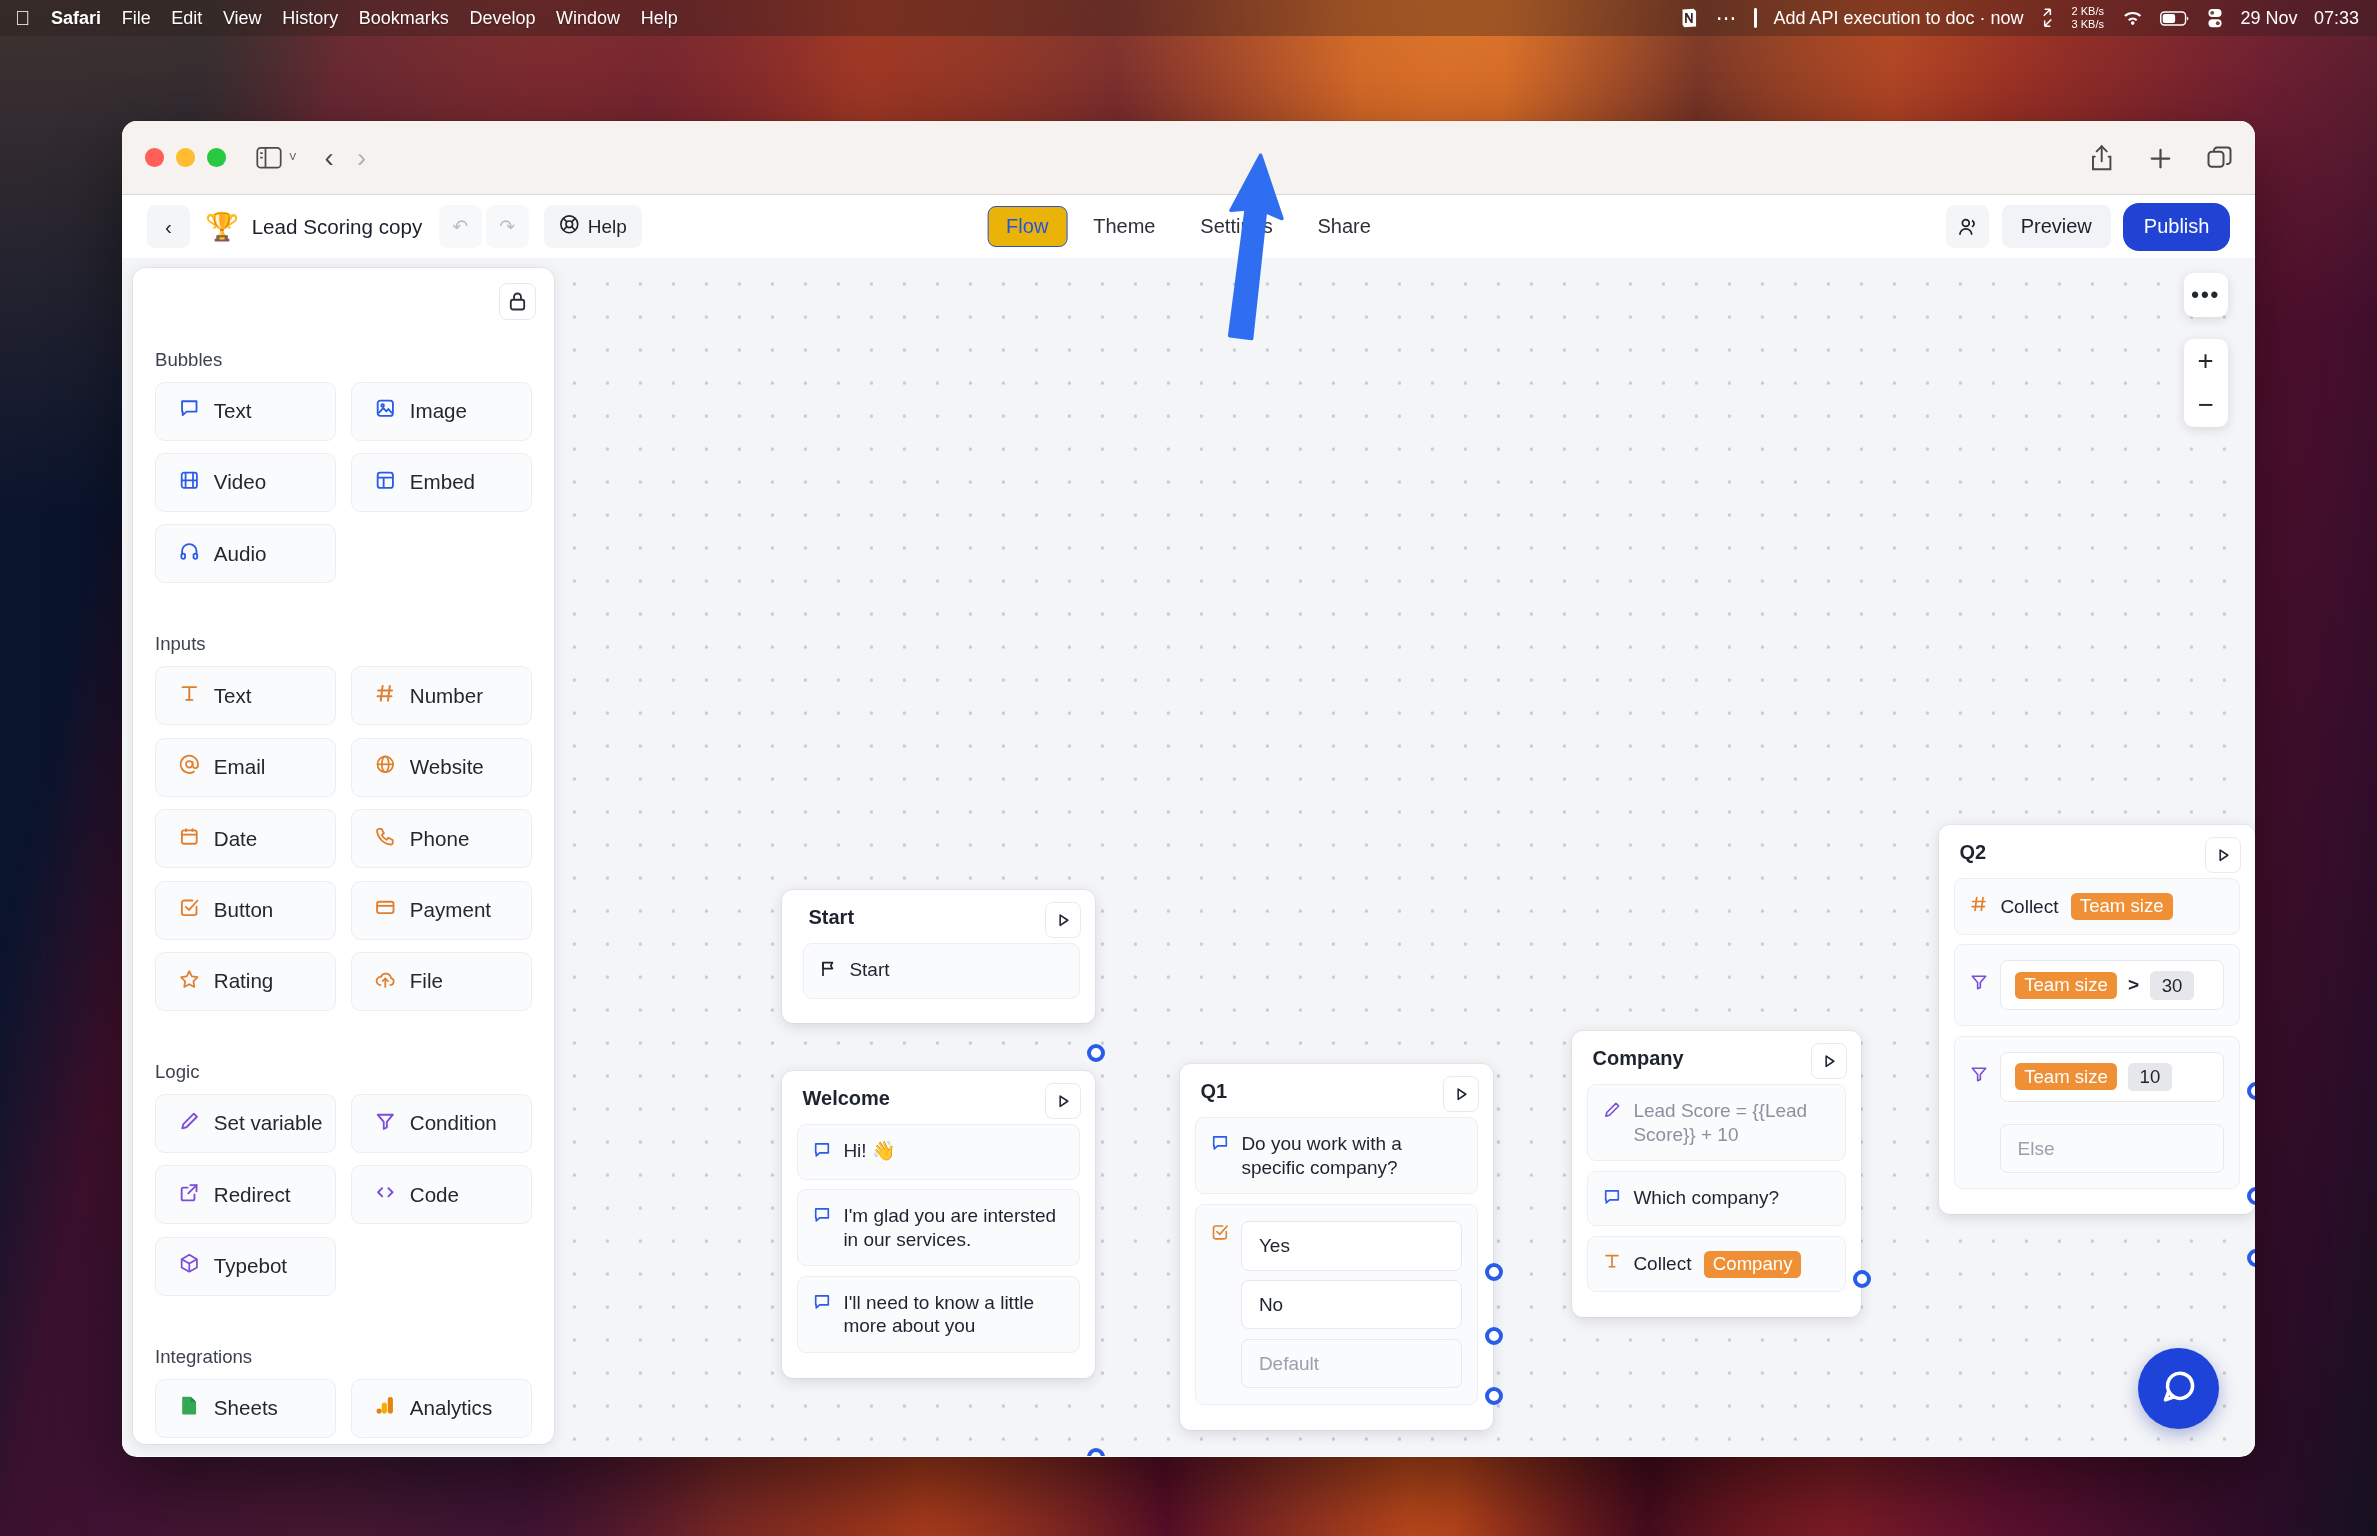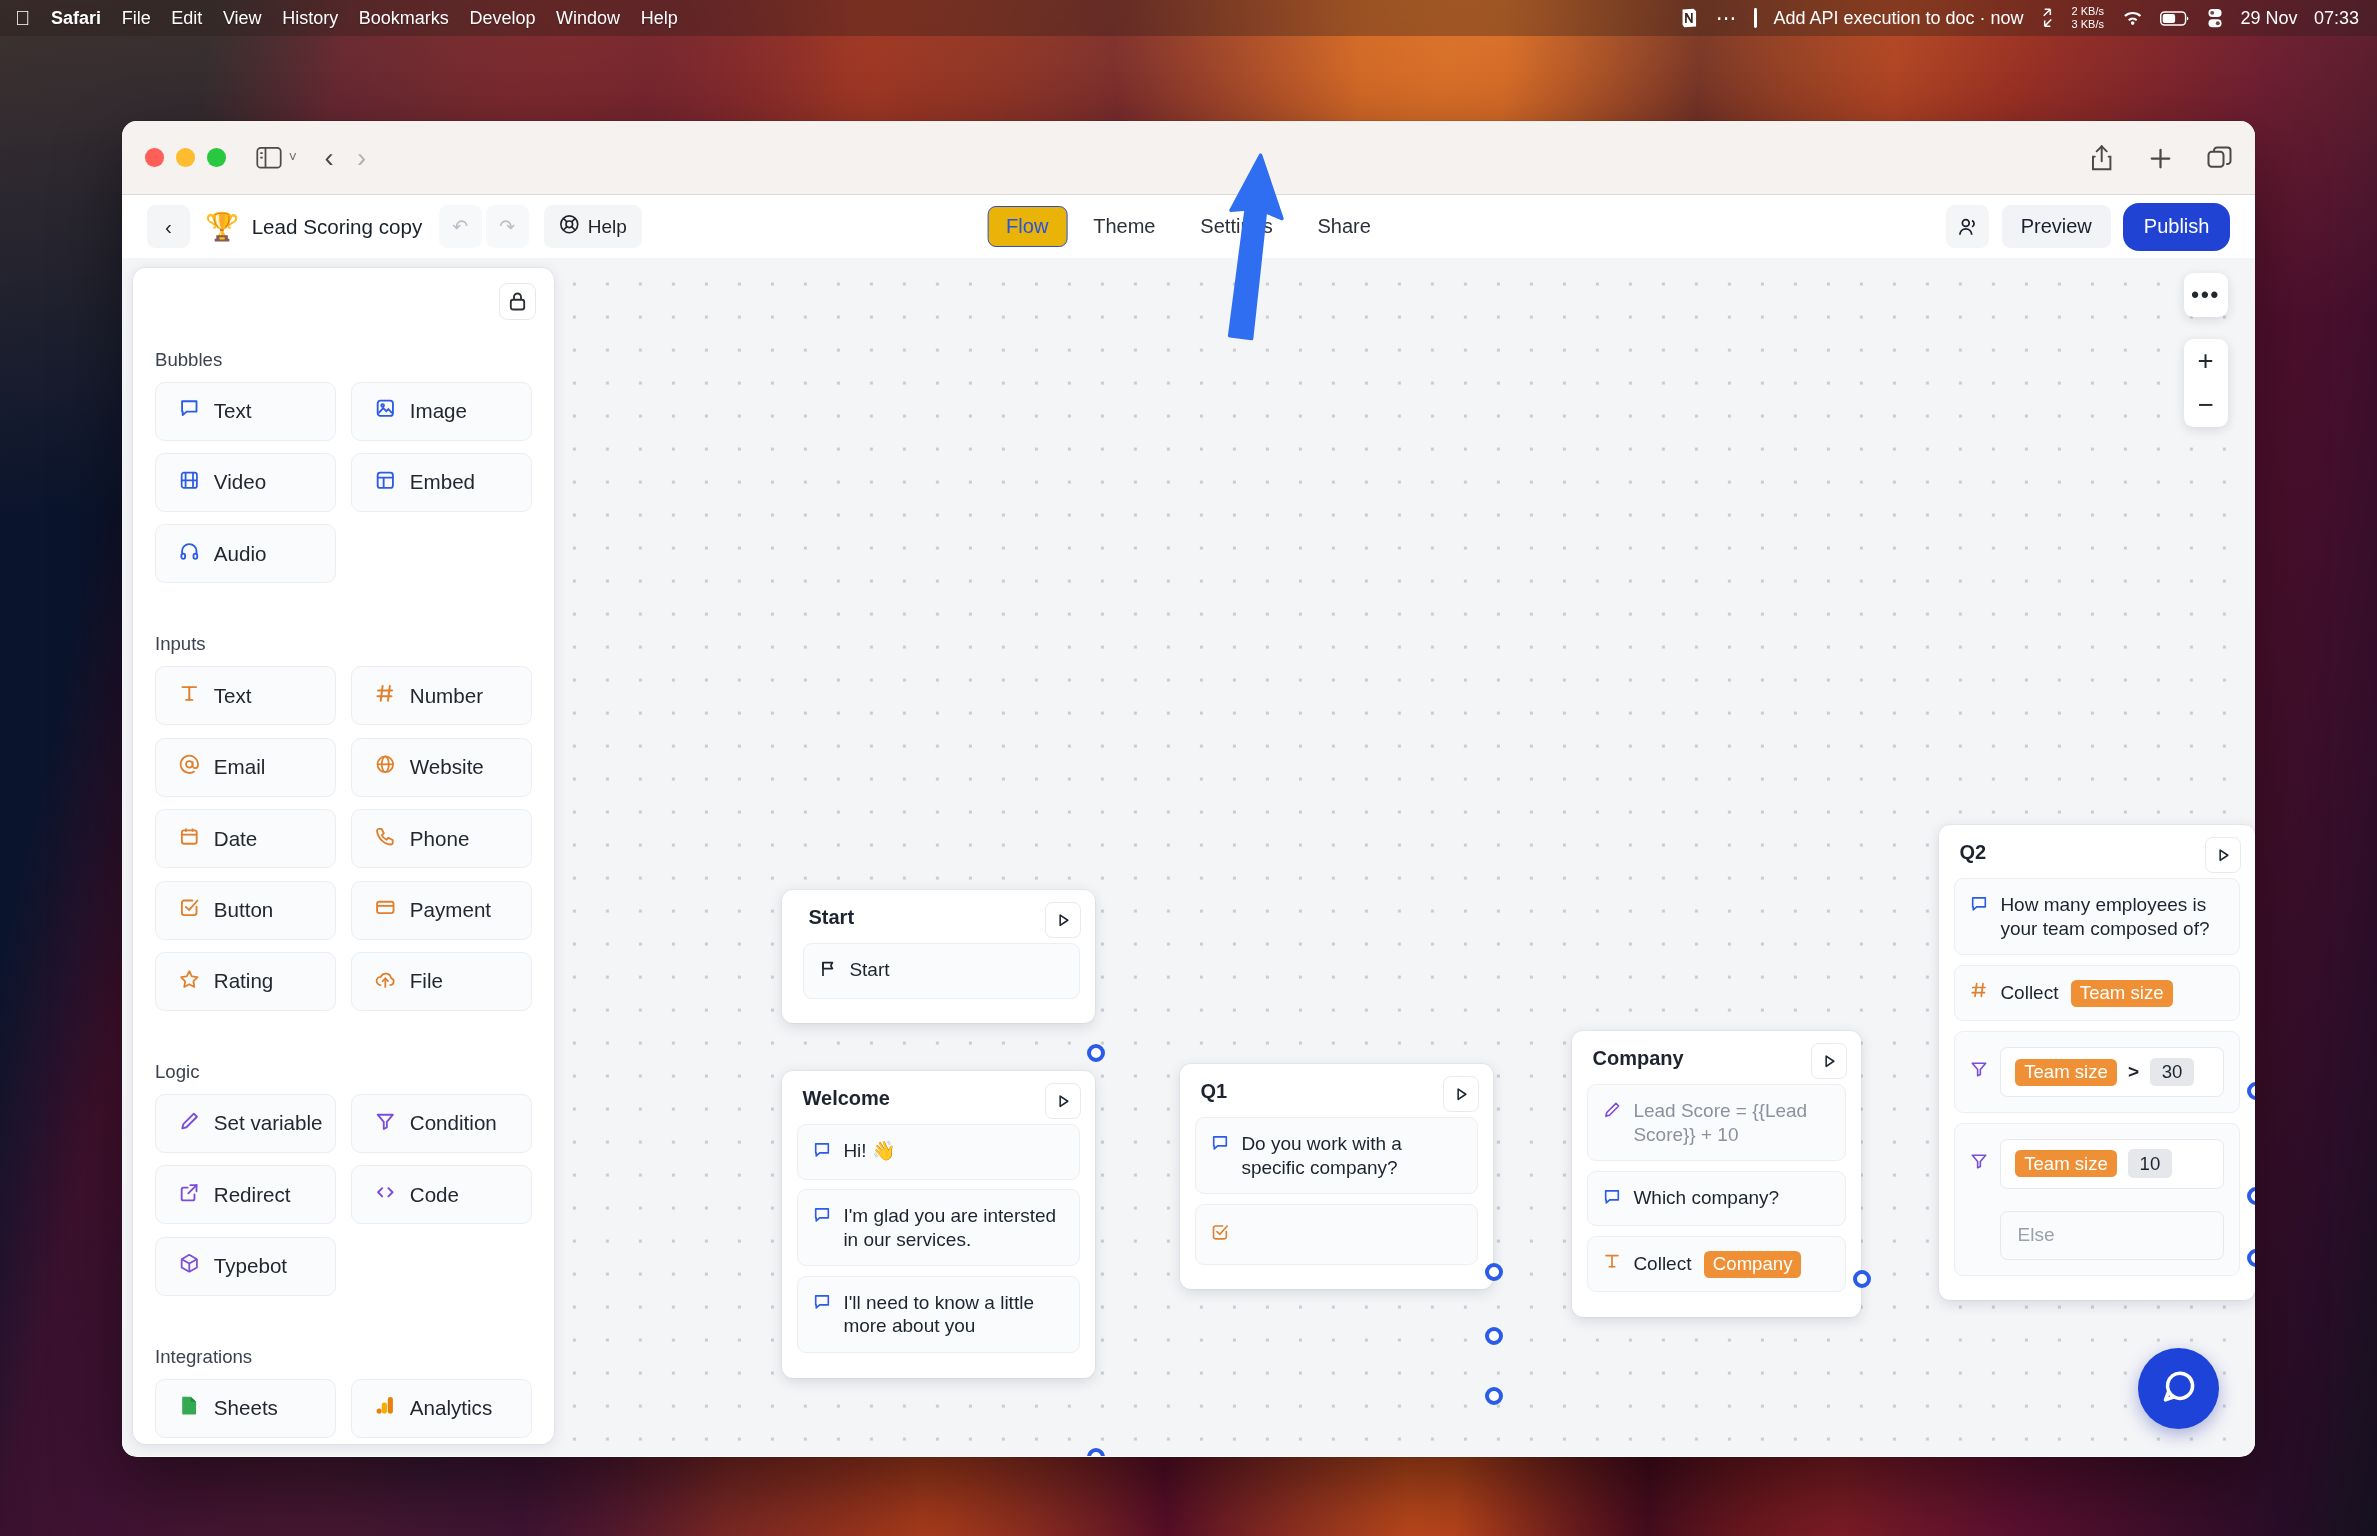--- a/index.html
+++ b/index.html
@@ -722,20 +722,25 @@
             <path d="M3 3.2 h14 v10 H7.4 L3.6 16.6 V13.2 H3 z"></path>
             </svg></span>
         <span>Do you work with a specific company?</span>
       </div>
       <div class="blockrow" style="padding:16.5px 15px;">
         <span class="ico">
           <svg width="18" height="18" viewBox="0 0 20 20" fill="none" stroke="#e0802e" stroke-width="1.8" stroke-linecap="round">
             <path d="M17 9.4 V15.4 a2.2 2.2 0 01-2.2 2.2 H5 a2.2 2.2 0 01-2.2-2.2 V5.6 A2.2 2.2 0 015 3.4 h8"></path>
             <path d="M6.6 9.6 L9.8 12.6 L18 3.4"></path>
             </svg></span>
+        <div class="choicewrap">
+          <div class="choice">Yes</div>
+          <div class="choice">No</div>
+          <div class="choice ph">Default</div>
+        </div>
       </div>
       <span class="dot" style="right:-9.6px; top:199px;"></span>
       <span class="dot" style="right:-9.6px; top:263px;"></span>
       <span class="dot" style="right:-9.6px; top:323px;"></span>
     </div>
 
     <div class="node" style="left:1450px; top:773px; width:289px;">
       <div class="node-title">Company</div>
       <button class="play-btn">
         <svg width="16.5" height="16.5" viewBox="0 0 16 16" fill="none" stroke="#1d2430" stroke-width="1.5" stroke-linejoin="round">
@@ -769,27 +774,20 @@
       <span class="dot" style="right:-9.6px; top:239px;"></span>
     </div>
 
     <div class="node" style="left:1817px; top:567px; width:316px;">
       <div class="node-title">Q2</div>
       <button class="play-btn">
         <svg width="16.5" height="16.5" viewBox="0 0 16 16" fill="none" stroke="#1d2430" stroke-width="1.5" stroke-linejoin="round">
           <path d="M5 3 L12.4 8 L5 13 z"></path>
           </svg>
       </button>
-      <div class="blockrow">
-        <span class="ico">
-          <svg width="18" height="18" viewBox="0 0 20 20" fill="none" stroke="#2c5ce6" stroke-width="1.8" stroke-linejoin="round">
-            <path d="M3 3.2 h14 v10 H7.4 L3.6 16.6 V13.2 H3 z"></path>
-            </svg></span>
-        <span>How many employees is your team composed of?</span>
-      </div>
       <div class="blockrow" style="align-items:center;">
         <span class="ico" style="margin-top:0;">
           <svg width="18" height="18" viewBox="0 0 20 20" fill="none" stroke="#e0802e" stroke-width="1.9" stroke-linecap="round">
             <line x1="7.4" y1="2.8" x2="5.6" y2="17.2"></line>
               <line x1="14.4" y1="2.8" x2="12.6" y2="17.2"></line>
             <line x1="3" y1="7.2" x2="16.6" y2="7.2"></line>
               <line x1="2.4" y1="12.8" x2="16" y2="12.8"></line>
             </svg></span>
         <span>Collect</span>
         <span class="varpill">Team size</span>

